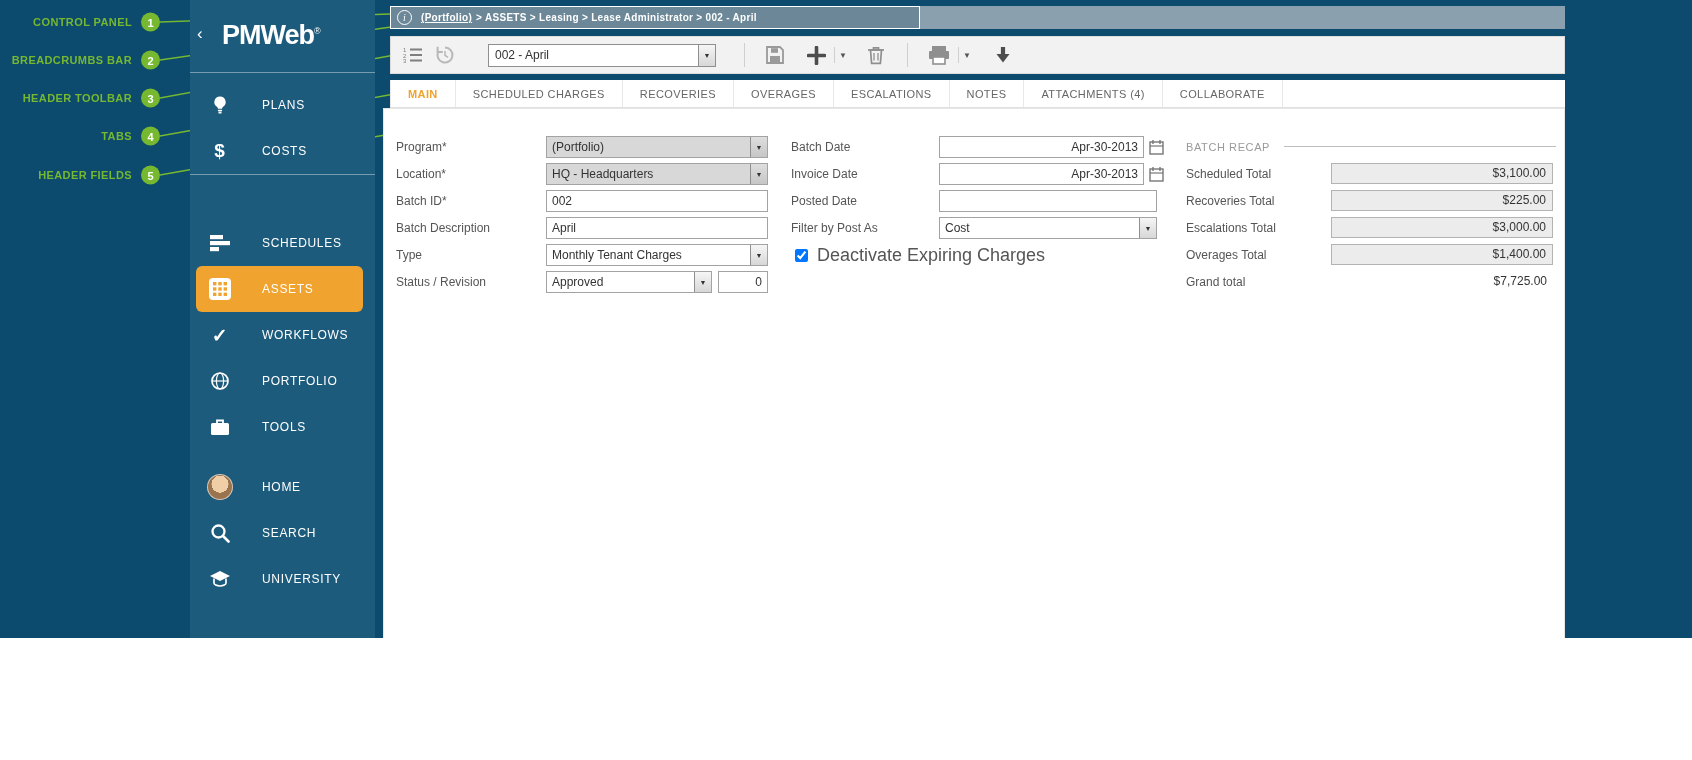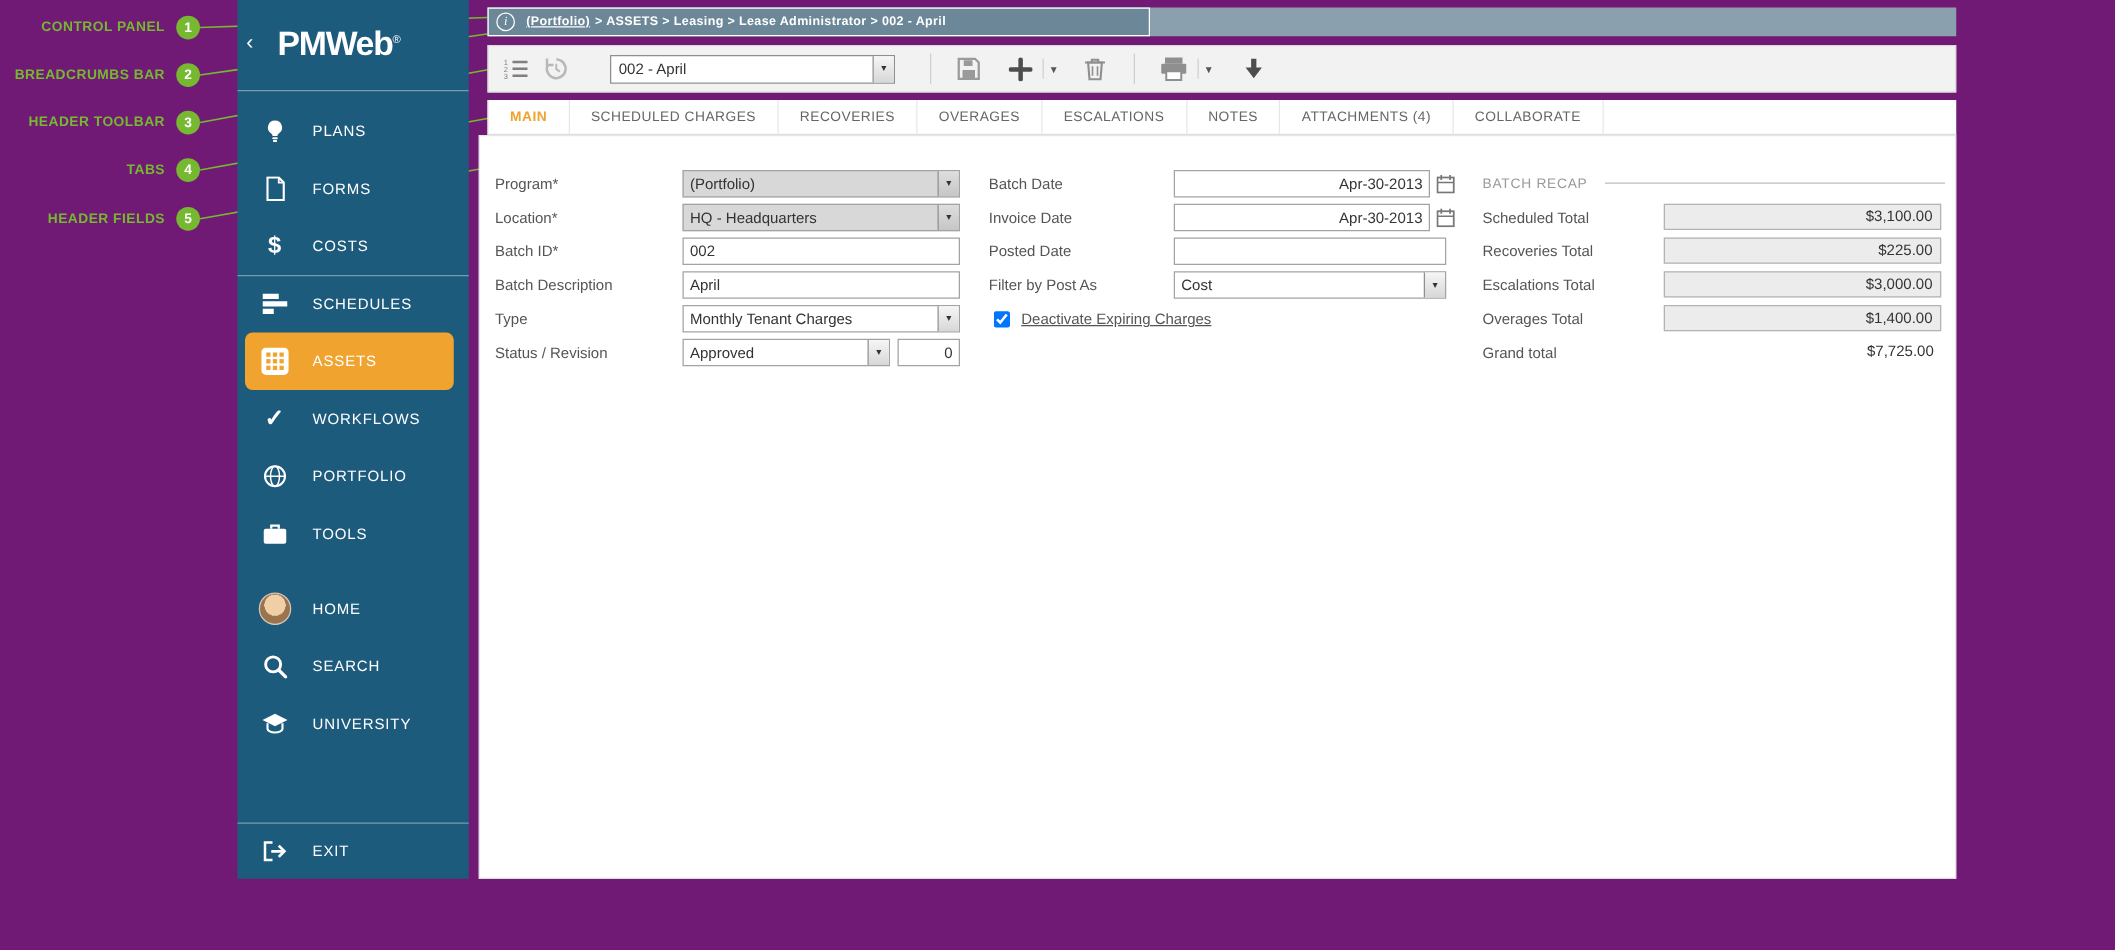--- a/index.html
+++ b/index.html
@@ -1,37 +1,37 @@
 <!DOCTYPE html>
 <html><head>
 <meta charset="utf-8">
 <style>
   * { box-sizing: border-box; }
   body { margin:0; background:#fff; font-family:"Liberation Sans", sans-serif; }
-  .page { position:relative; width:1692px; height:760px; background:#701a75; overflow:hidden; }
+  .page { position:relative; width:1692px; height:638px; background:#0c4a6e; overflow:hidden; }
 
   
   .annot-label { position:absolute; width:132px; left:0; text-align:right;
     color:#76b82f; font-size:11px; font-weight:700; letter-spacing:.4px;
     transform:translateY(-50%); }
   .annot-circle { position:absolute; left:141px; width:19px; height:19px; border-radius:50%;
     background:#76b82f; color:#fff; font-size:11px; font-weight:700;
     display:flex; align-items:center; justify-content:center; transform:translateY(-50%); }
   .annot-svg { position:absolute; left:0; top:0; pointer-events:none; }
 
   
   .sidebar { position:absolute; left:190px; top:0; width:185px; height:703px;
     background:#1d5b7c; color:#fff; }
   .logo-area { position:relative; height:73px; border-bottom:1px solid rgba(255,255,255,.4); }
   .collapse { position:absolute; left:7px; top:24px; font-size:17px; color:#fff; cursor:pointer; }
   .logo { position:absolute; left:32px; top:20px; font-size:27px; font-weight:800;
     letter-spacing:-1px; color:#fff; }
   .logo sup { font-size:9px; font-weight:400; letter-spacing:0; }
   .sb-group { position:absolute; left:0; right:0; }
-  .nav-item { height:46px; display:flex; align-items:center; gap:17px; padding-left:17px;
+  .nav-item { height:46px; display:flex; align-items:center; gap:29px; padding-left:17px;
     font-size:12px; letter-spacing:.7px; cursor:pointer; color:#fff; }
   .nav-icon { width:26px; display:flex; justify-content:center; align-items:center; }
   .nav-item.active { background:#f0a32e; border-radius:6px; margin:0 12px 0 6px; padding-left:11px; }
   .grp-border { border-bottom:1px solid rgba(255,255,255,.4); }
   .exit-divider { position:absolute; left:0; right:0; top:658px; border-top:1px solid rgba(255,255,255,.4); }
   .dollar-glyph { font-size:19px; font-weight:700; color:#fff; }
   .check-glyph { font-size:19px; font-weight:700; color:#fff; }
   .avatar { width:26px; height:26px; border-radius:50%;
     background:radial-gradient(circle at 50% 38%, #f0cfa6 0 44%, #9a744e 45% 100%);
     border:1px solid rgba(255,255,255,.6); }
@@ -76,21 +76,21 @@
   .fld { position:absolute; height:22px; border:1px solid #a3a3a3; background:#fff;
     font-size:12px; font-family:inherit; color:#333; padding:0 5px; outline:none; }
   .fld.right { text-align:right; }
   .sel { position:absolute; height:22px; border:1px solid #a3a3a3; background:#fff;
     display:flex; align-items:center; cursor:pointer; }
   .sel .sel-text { flex:1; font-size:12px; color:#333; padding:0 5px; white-space:nowrap; overflow:hidden; }
   .sel.gray { background:#d8d8d8; }
   .sel.gray .sel-btn { background:linear-gradient(#dedede,#c6c6c6); }
   .cal-icon { position:absolute; width:15px; height:16px; cursor:pointer; }
   .chk-row { position:absolute; display:flex; align-items:center; gap:6px; height:22px; }
-  .chk-row label { font-size:12px; color:#555;text-decoration:underline; }
+  .chk-row label { font-size:18px; color:#555; }
 
   .recap-title { position:absolute; font-size:11px; color:#9a9a9a; letter-spacing:.6px;
     height:22px; line-height:22px; }
   .recap-line { position:absolute; border-top:1px solid #bdbdbd; }
   .recap-box { position:absolute; height:21px; border:1px solid #b3b3b3; background:#ececec;
     font-size:12px; color:#333; text-align:right; line-height:19px; padding:0 6px; }
   .recap-plain { position:absolute; font-size:12px; color:#333; text-align:right;
     height:21px; line-height:21px; padding:0 6px; }
 </style>
 </head>
@@ -130,29 +130,20 @@
           <svg width="20" height="20" viewBox="0 0 20 20">
               <path d="M10 1.5a5.6 5.6 0 0 0-3.1 10.3c.7.5 1.1 1.2 1.1 2h4c0-.8.4-1.5 1.1-2A5.6 5.6 0 0 0 10 1.5z" fill="#fff"></path>
               <rect x="7.8" y="14.8" width="4.4" height="1.6" rx=".8" fill="#fff"></rect>
               <rect x="8.3" y="17" width="3.4" height="1.5" rx=".7" fill="#fff"></rect>
             </svg>
         </span>
         <span>PLANS</span>
       </div>
       <div class="nav-item">
         <span class="nav-icon">
-          <svg width="17" height="20" viewBox="0 0 17 20">
-              <path d="M2 1h9l4 4v14H2z" fill="none" stroke="#fff" stroke-width="1.7"></path>
-              <path d="M11 1v4h4" fill="none" stroke="#fff" stroke-width="1.4"></path>
-            </svg>
-        </span>
-        <span>FORMS</span>
-      </div>
-      <div class="nav-item">
-        <span class="nav-icon">
             <span class="dollar-glyph">$</span>
           </span>
         <span>COSTS</span>
       </div>
     </div>
 
     <div class="sb-group" style="top:220px">
       <div class="nav-item">
         <span class="nav-icon">
           <svg width="20" height="18" viewBox="0 0 20 18">

